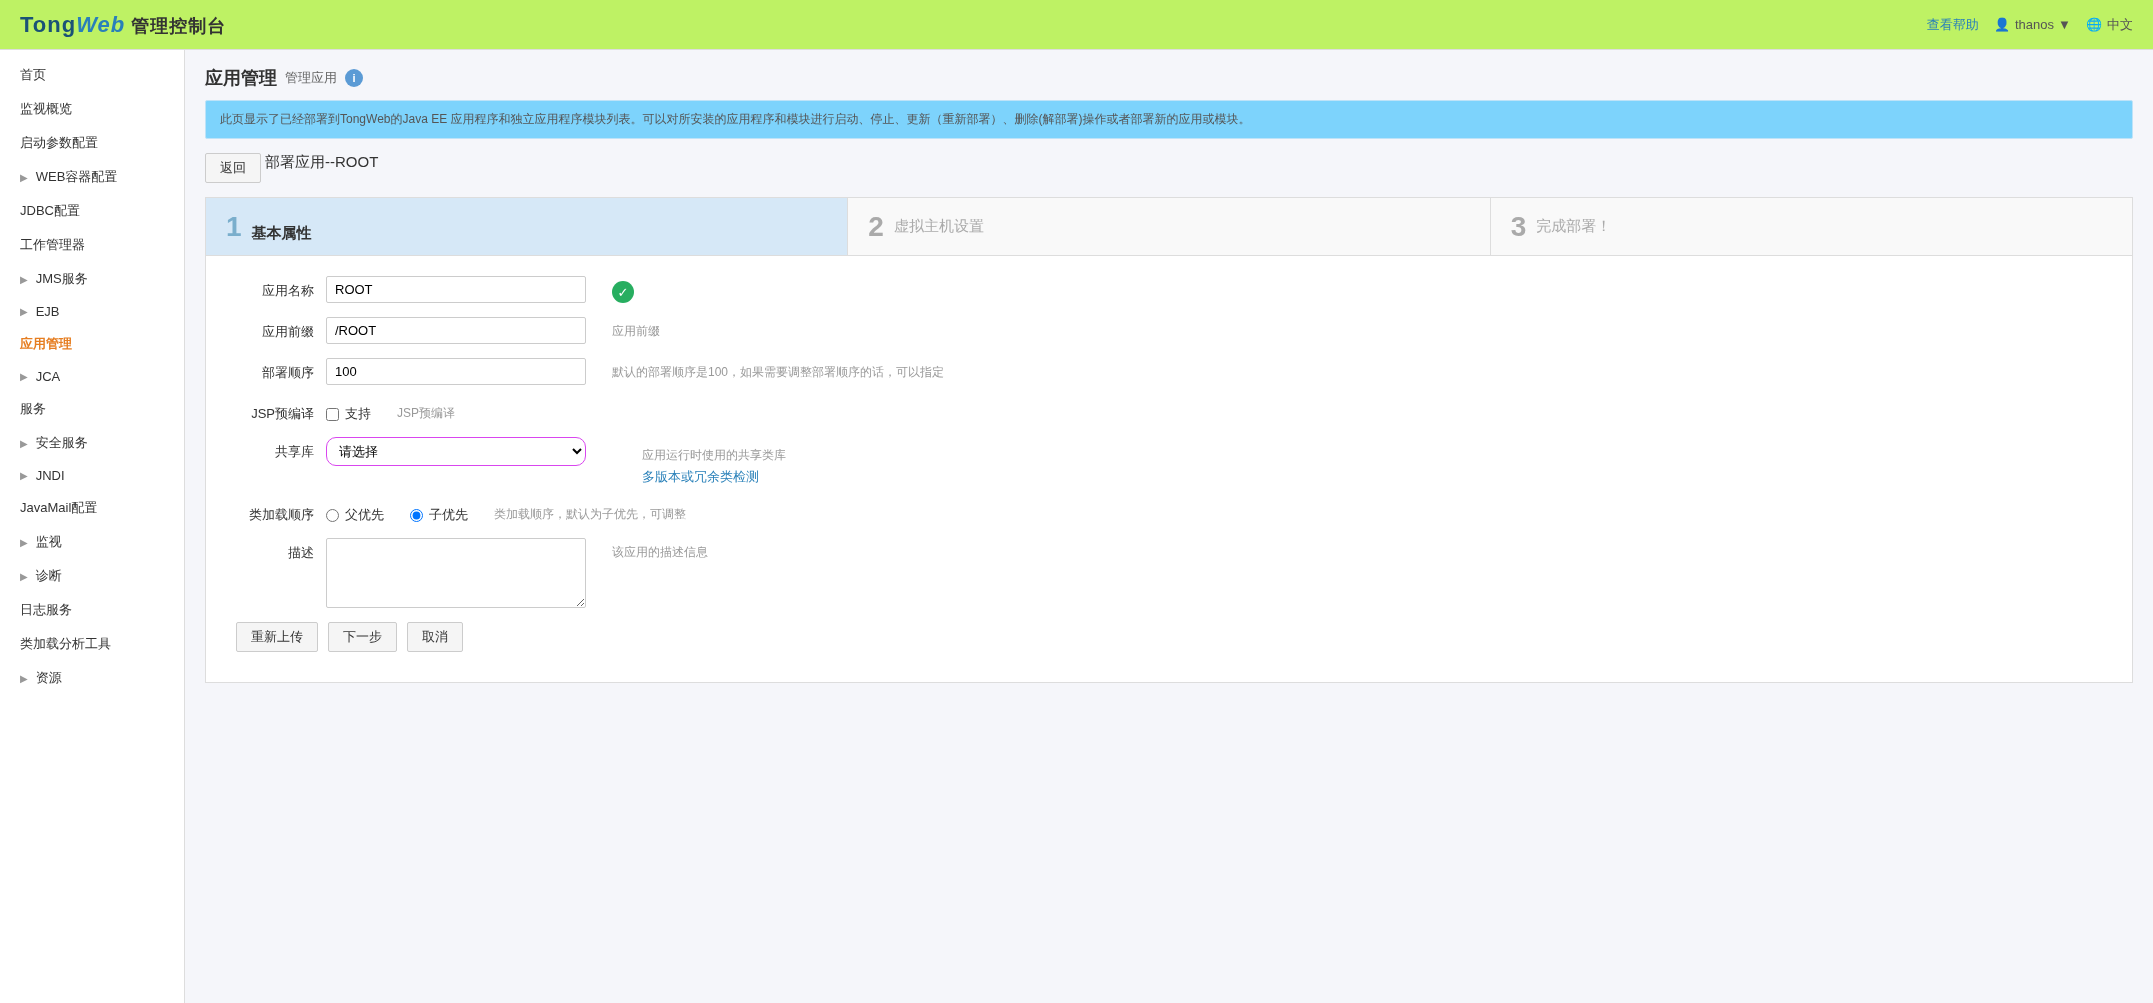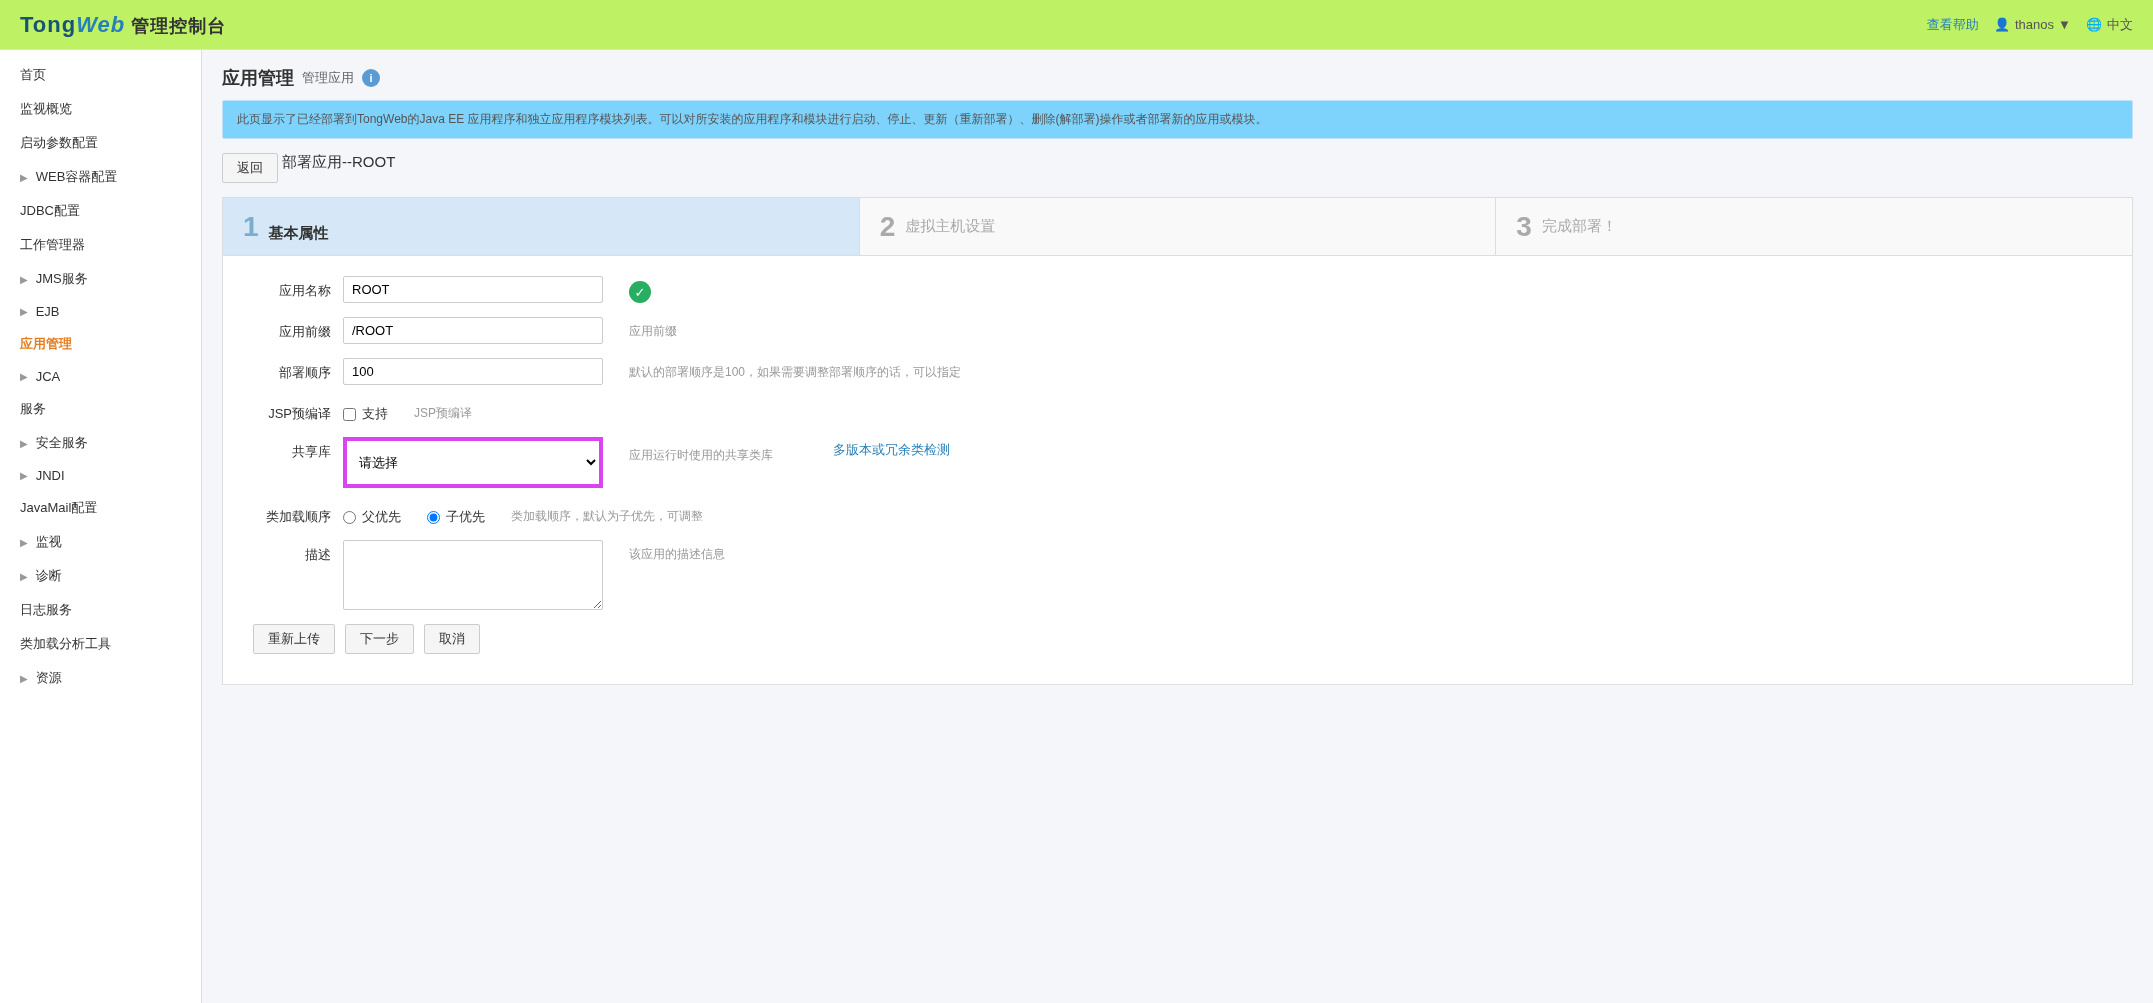--- a/index.html
+++ b/index.html
@@ -33,21 +33,21 @@
     }
     #header-right a { color: #2980b9; text-decoration: none; }
     .header-user { display: flex; align-items: center; gap: 4px; cursor: pointer; }
     .header-lang { display: flex; align-items: center; gap: 4px; cursor: pointer; }
 
     
     #layout { display: flex; min-height: calc(100vh - 50px); }
 
     
     #sidebar {
-      width: 202px;
+      width: 185px;
       background: #fff;
       border-right: 1px solid #ddd;
       padding-top: 8px;
       flex-shrink: 0;
     }
     .sidebar-item {
       padding: 8px 20px;
       cursor: pointer;
       font-size: 13px;
       color: #333;
@@ -199,24 +199,24 @@
 
     
     .checkbox-wrap, .radio-wrap {
       display: flex; align-items: center; gap: 6px;
       padding-top: 6px;
     }
 
     
     .form-select {
       width: 260px;
-      padding: 13px 8px;
-      border: 4px solid #d946ef;
-      font-size: 13px;
-      border-radius: 0;
+      padding: 5px 8px;
+      border: 1px solid #d946ef;
+      font-size: 13px;
+      border-radius: 10px;
       background: #fff;
       cursor: pointer;
       outline: none;
     }
 
     
     .green-check {
       width: 22px; height: 22px;
       background: #27ae60;
       border-radius: 50%;
@@ -398,21 +398,21 @@
           <span class="form-hint">JSP预编译</span>
         </div>
       </div>
 
       <div class="form-row">
         <span class="form-label">共享库</span>
         <div class="form-control-wrap">
           <select class="form-select">
             <option>请选择</option>
           </select>
-          <div style="display:flex; flex-direction:row; gap:4px; padding-top:4px;">
+          <div style="display:flex; flex-direction:column; gap:4px; padding-top:4px;margin-left:30px;">
             <span class="form-hint">应用运行时使用的共享类库</span>
             <a class="link form-hint-blue">多版本或冗余类检测</a>
           </div>
         </div>
       </div>
 
       <div class="form-row">
         <span class="form-label">类加载顺序</span>
         <div class="form-control-wrap">
           <div class="radio-wrap">

